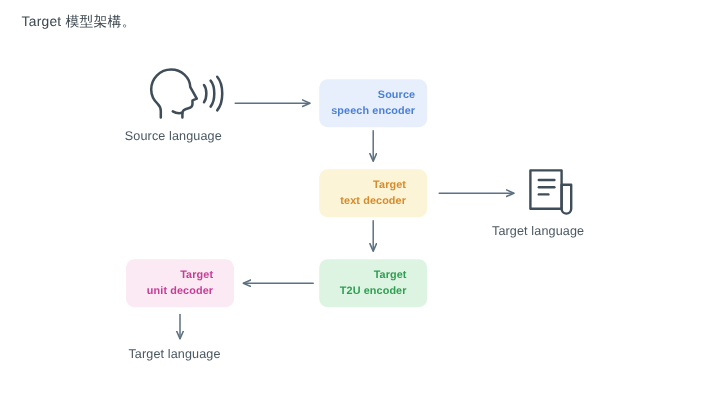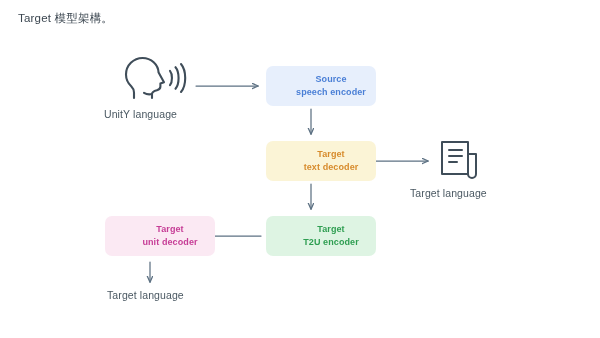--- a/index.html
+++ b/index.html
@@ -29,26 +29,25 @@
     color: #3b4650;
     letter-spacing: 0.2px;
     white-space: nowrap;
   }
   .node {
     position: absolute;
     border-radius: 7px;
     display: flex;
     align-items: center;
     justify-content: center;
-    text-align: center;
+    text-align: right;
     font-size: 9px;
     font-weight: bold;
     line-height: 1.45;
     letter-spacing: 0.1px;
-    padding-left: 20px;
   }
   .node span { display: block; white-space: pre-line; }
   #node-source-speech-encoder {
     left: 266px; top: 66px; width: 90px; height: 40px;
     background: #e7effc;
     color: #4a7fd6;
   }
   #node-target-text-decoder {
     left: 266px; top: 141px; width: 90px; height: 40px;
     background: #fbf4d6;
@@ -143,15 +142,15 @@
 <div class="node" id="node-target-t2u-encoder">
   <span>Target
 T2U encoder</span>
 </div>
 
 <div class="node" id="node-target-unit-decoder">
   <span>Target
 unit decoder</span>
 </div>
 
-<div class="io-label" id="label-source-language">UnitY language</div>
+<div class="io-label" id="label-source-language">Source language</div>
 <div class="io-label" id="label-target-language-text">Target language</div>
 <div class="io-label" id="label-target-language-speech">Target language</div>
 
 </body></html>

